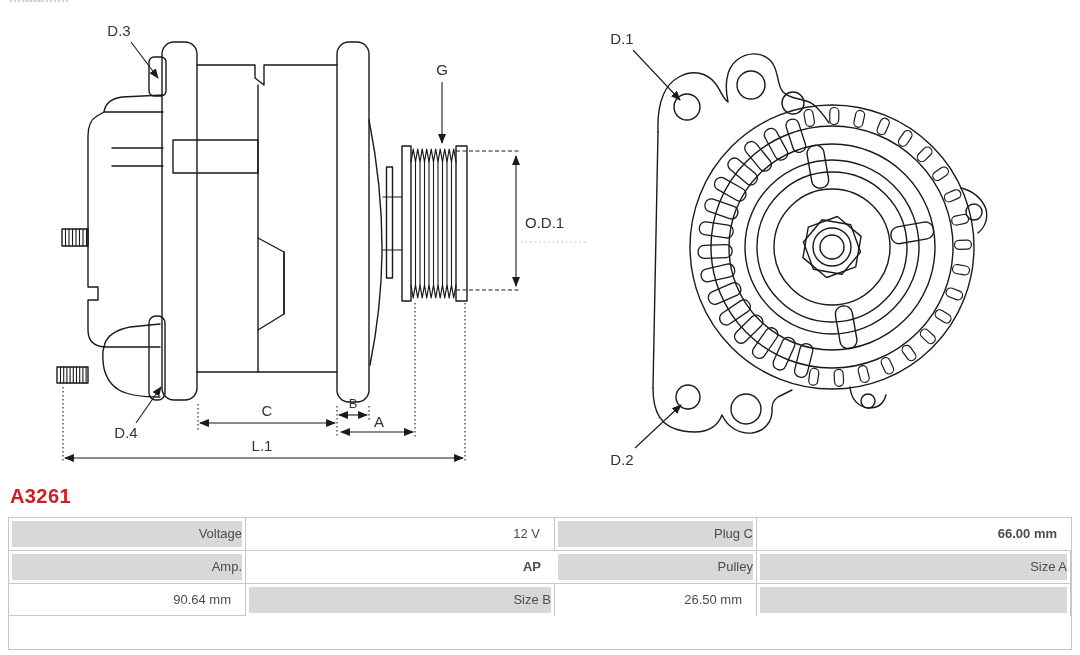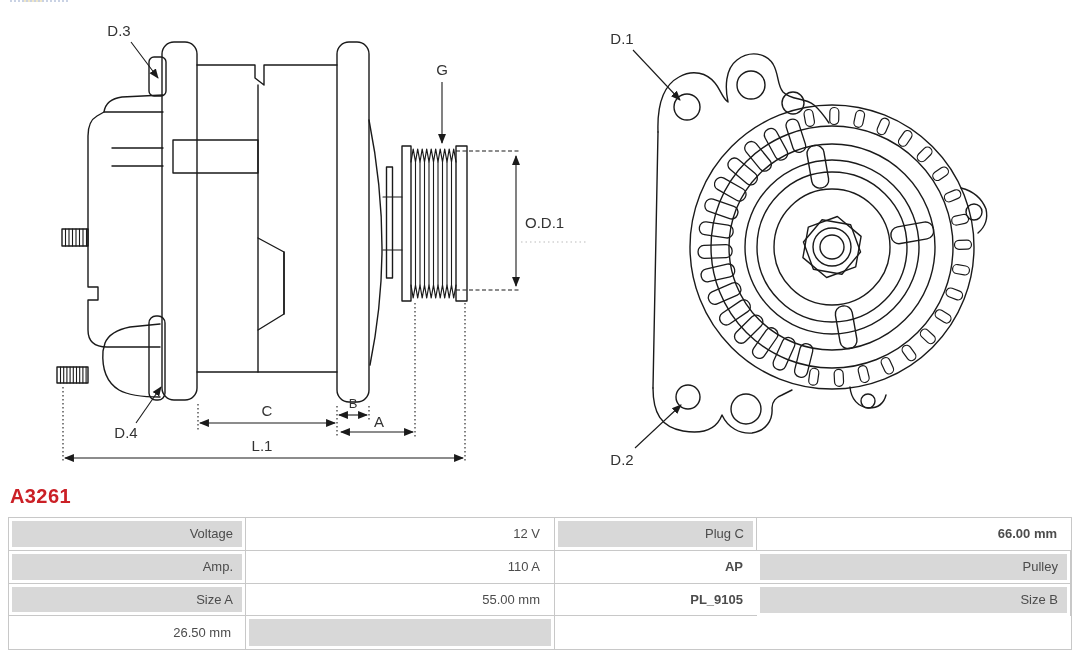--- a/index.html
+++ b/index.html
@@ -15,21 +15,21 @@
   .spec-table{position:absolute;left:8px;top:517px;width:1064px;height:133px;
        border:1px solid #c8c8c8;display:grid;box-sizing:border-box;
        grid-template-columns:237px 309px 202px 1fr;grid-auto-rows:1fr;
        font-size:13px;color:#4c4c4c;background:#ffffff;}
   .cell{border-right:1px solid #c8c8c8;border-bottom:1px solid #c8c8c8;
        padding:3px;box-sizing:border-box;}
   .cell.last-col{border-right:none;font-weight:bold;}
   .cell.last-row{border-bottom:none;}
   .cell .inner{height:100%;display:flex;align-items:center;justify-content:flex-end;
        box-sizing:border-box;}
-  .cell.label .inner{background:#d8d8d8;padding-right:9px;}
+  .cell.label .inner{background:#d8d8d8;padding-right:0;}
   .cell.value .inner{padding-right:11px;text-align:right;}
   svg text{font-family:"Liberation Sans",sans-serif;fill:#333333;}
 </style>
 </head>
 <body>
 
 <div class="artifact">
   <div class="yellow"></div>
   <div class="dots"></div>
 </div>
@@ -212,38 +212,32 @@
   <div class="cell label">
       <div class="inner">Plug C</div>
     </div>
   <div class="cell value last-col">
       <div class="inner">66.00 mm</div>
     </div>
 
   <div class="cell label">
       <div class="inner">Amp.</div>
     </div>
-  <div class="cell value">
-      <div class="inner">110 A</div>
-    </div>
   <div class="cell value last-col">
       <div class="inner">AP</div>
     </div>
   <div class="cell label">
       <div class="inner">Pulley</div>
     </div>
 
   <div class="cell label">
       <div class="inner">Size A</div>
     </div>
   <div class="cell value">
-      <div class="inner">55.00 mm</div>
-    </div>
-  <div class="cell value last-col">
-      <div class="inner">PL_9105</div>
+      <div class="inner">90.64 mm</div>
     </div>
 
   <div class="cell label last-row">
       <div class="inner">Size B</div>
     </div>
   <div class="cell value last-row">
       <div class="inner">26.50 mm</div>
     </div>
   <div class="cell label last-row">
       <div class="inner"></div>

